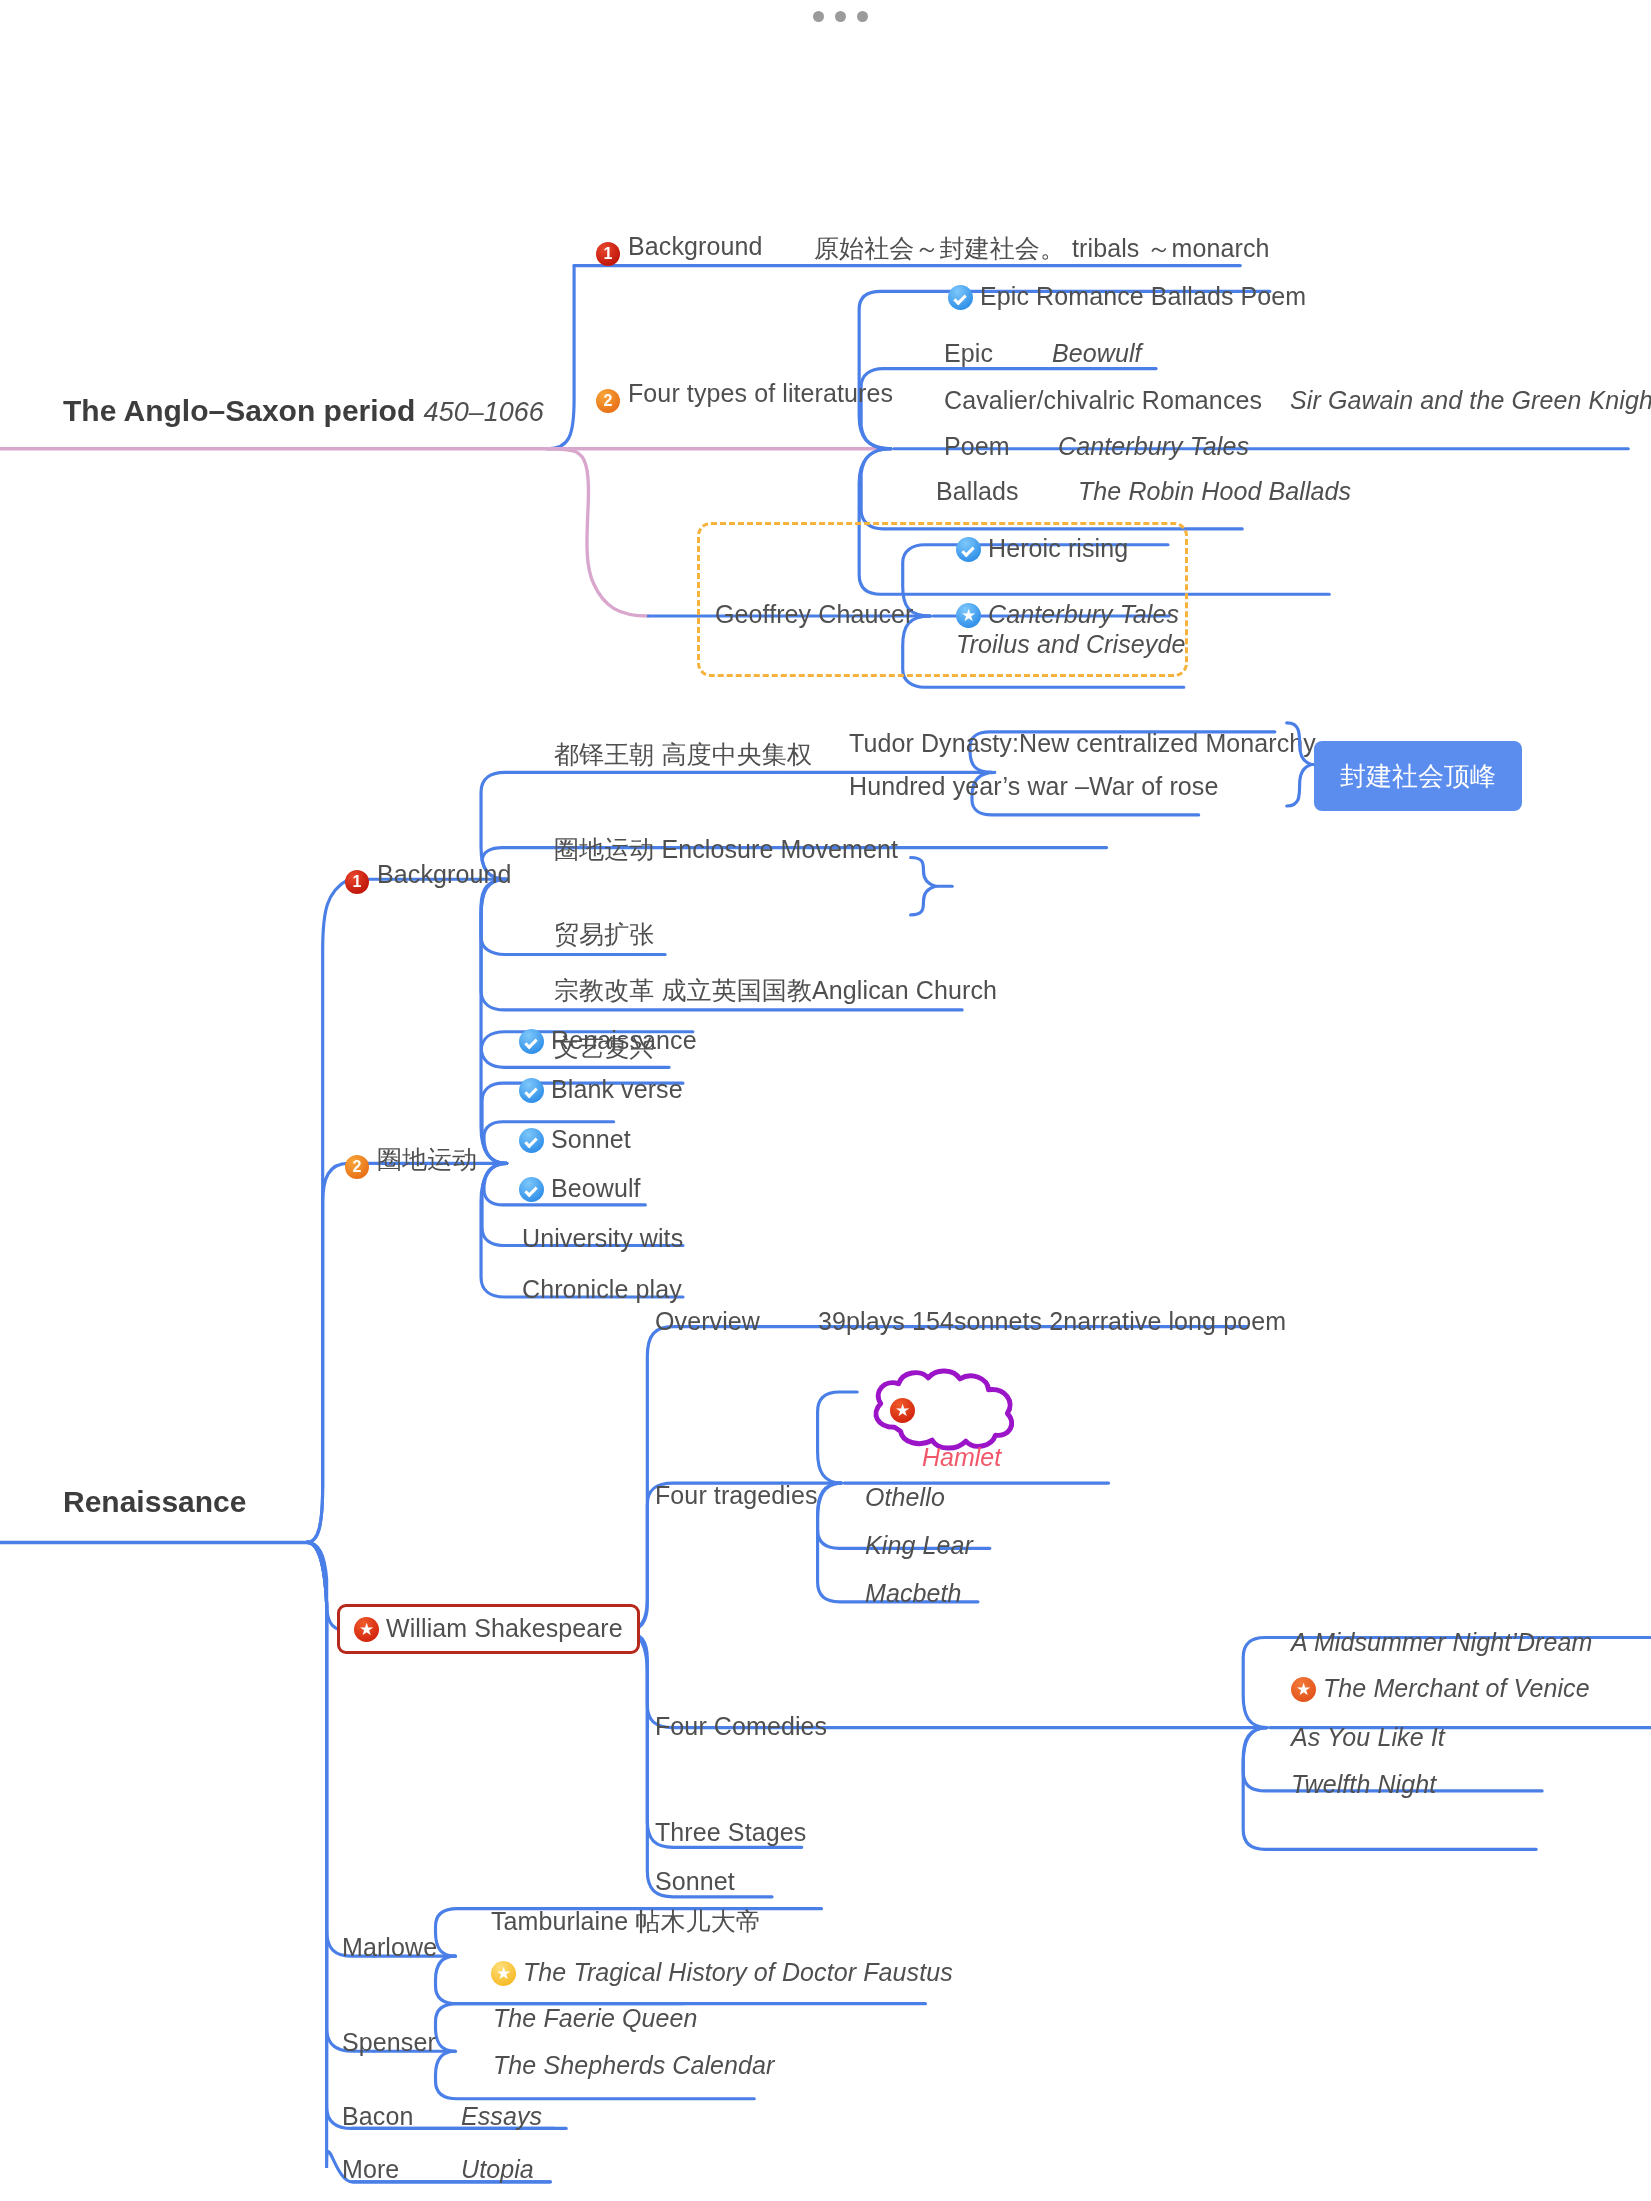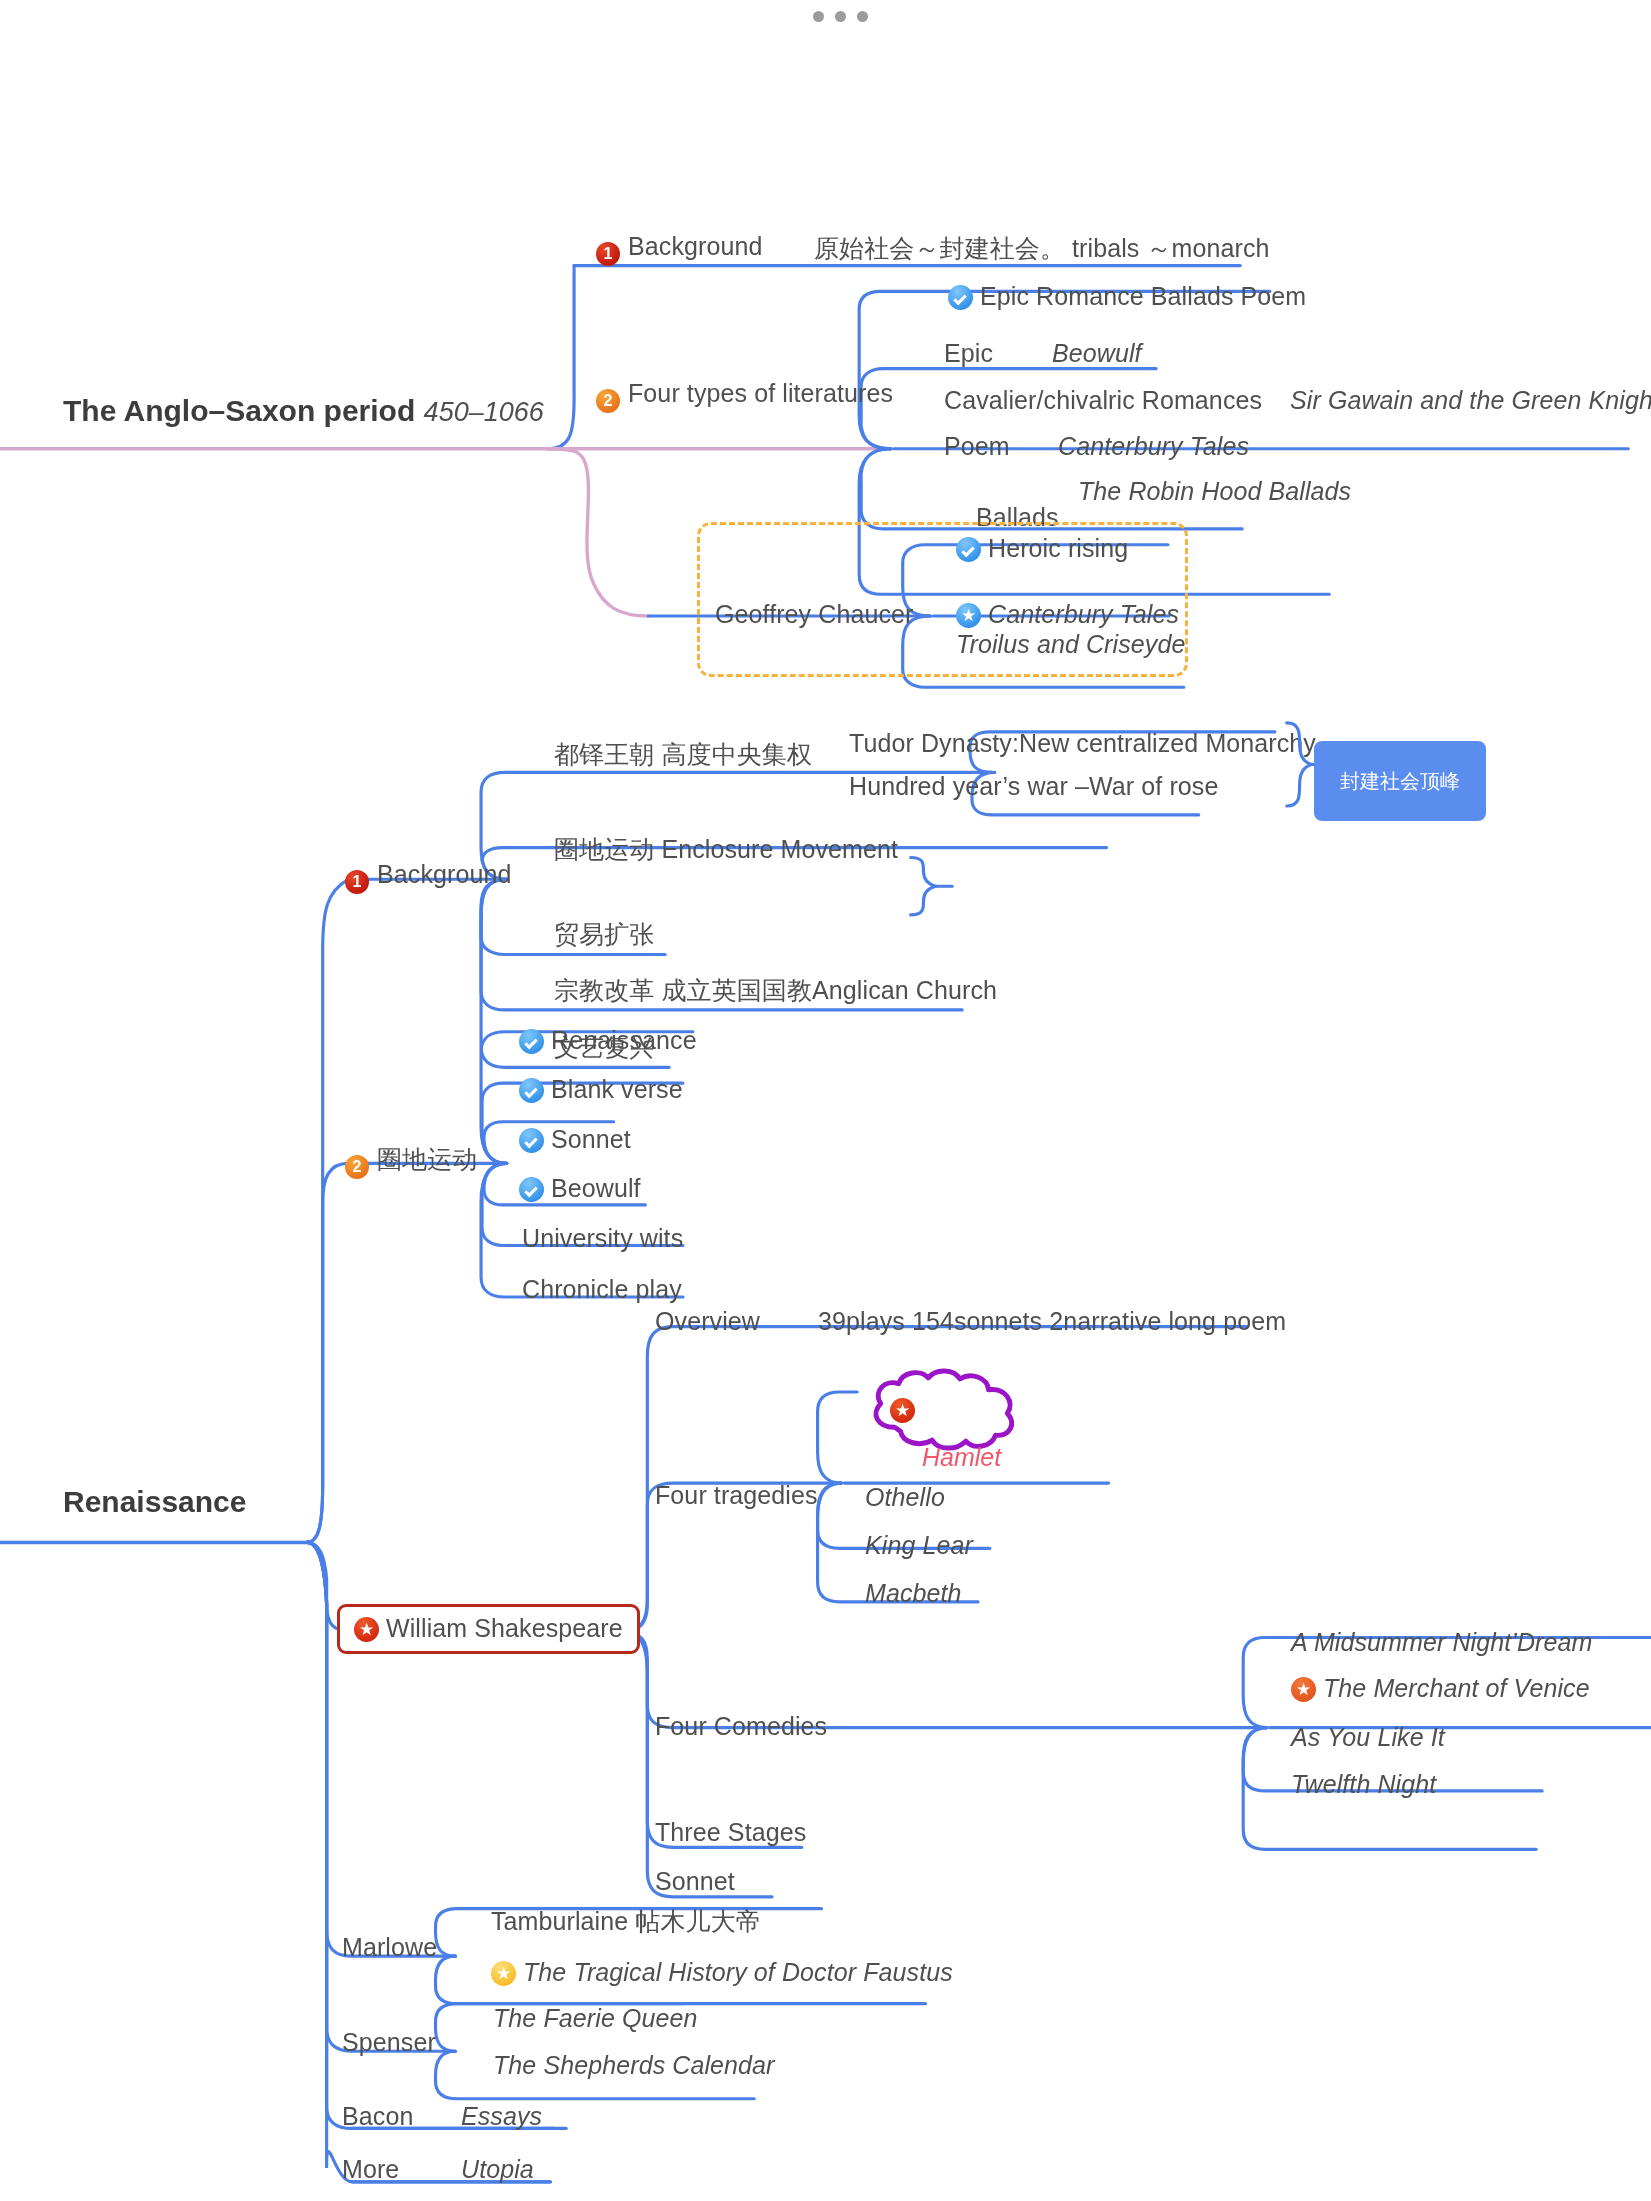--- a/index.html
+++ b/index.html
@@ -44,21 +44,21 @@
   .ico.star-yellow{background:radial-gradient(circle at 38% 26%,#ffdf7a,#f5b923 80%);}
   .ico.star-red2{background:radial-gradient(circle at 38% 26%,#f4793a,#e0521a 80%);}
   .star-glyph{
     position:absolute;left:0;top:0;width:25px;height:25px;
     color:#fff;font-size:17px;line-height:25px;text-align:center;
   }
 
   
   .tag-blue{
     position:absolute;background:#5b8def;color:#ffffff;border-radius:8px;
-    font-size:20px;padding:30px 26px;white-space:nowrap;line-height:1;
+    font-size:26px;padding:22px 26px;white-space:nowrap;line-height:1;
   }
   .dash-box{
     position:absolute;border:3px dashed #f5b23c;border-radius:14px;
   }
   .red-box{
     position:absolute;border:3px solid #b5281b;border-radius:9px;
     background:#fff;padding:9px 14px;white-space:nowrap;line-height:1;
   }
 
   .dots{position:absolute;display:flex;gap:11px;}
@@ -181,21 +181,21 @@
 
   <div class="node label" style="left:944px;top:341px;">Epic</div>
   <div class="node label it" style="left:1052px;top:341px;">Beowulf</div>
 
   <div class="node label" style="left:944px;top:388px;">Cavalier/chivalric Romances</div>
   <div class="node label it" style="left:1290px;top:388px;">Sir Gawain and the Green Knight</div>
 
   <div class="node label" style="left:944px;top:434px;">Poem</div>
   <div class="node label it" style="left:1058px;top:434px;">Canterbury Tales</div>
 
-  <div class="node label" style="left:976px;top:479px;margin-top:26px;">Ballads</div>
+  <div class="node label" style="left:936px;top:479px;">Ballads</div>
   <div class="node label it" style="left:1078px;top:479px;">The Robin Hood Ballads</div>
 
   <div class="dash-box" style="left:697px;top:522px;width:485px;height:149px;"></div>
   <div class="node label" style="left:715px;top:602px;">Geoffrey Chaucer</div>
 
   <div class="node" style="left:956px;top:536px;">
     <span class="ico check"></span><span class="label">Heroic rising</span>
   </div>
   <div class="node" style="left:956px;top:602px;">
     <span class="ico star-blue"><span class="star-glyph">★</span></span><span class="label it">Canterbury Tales</span>

